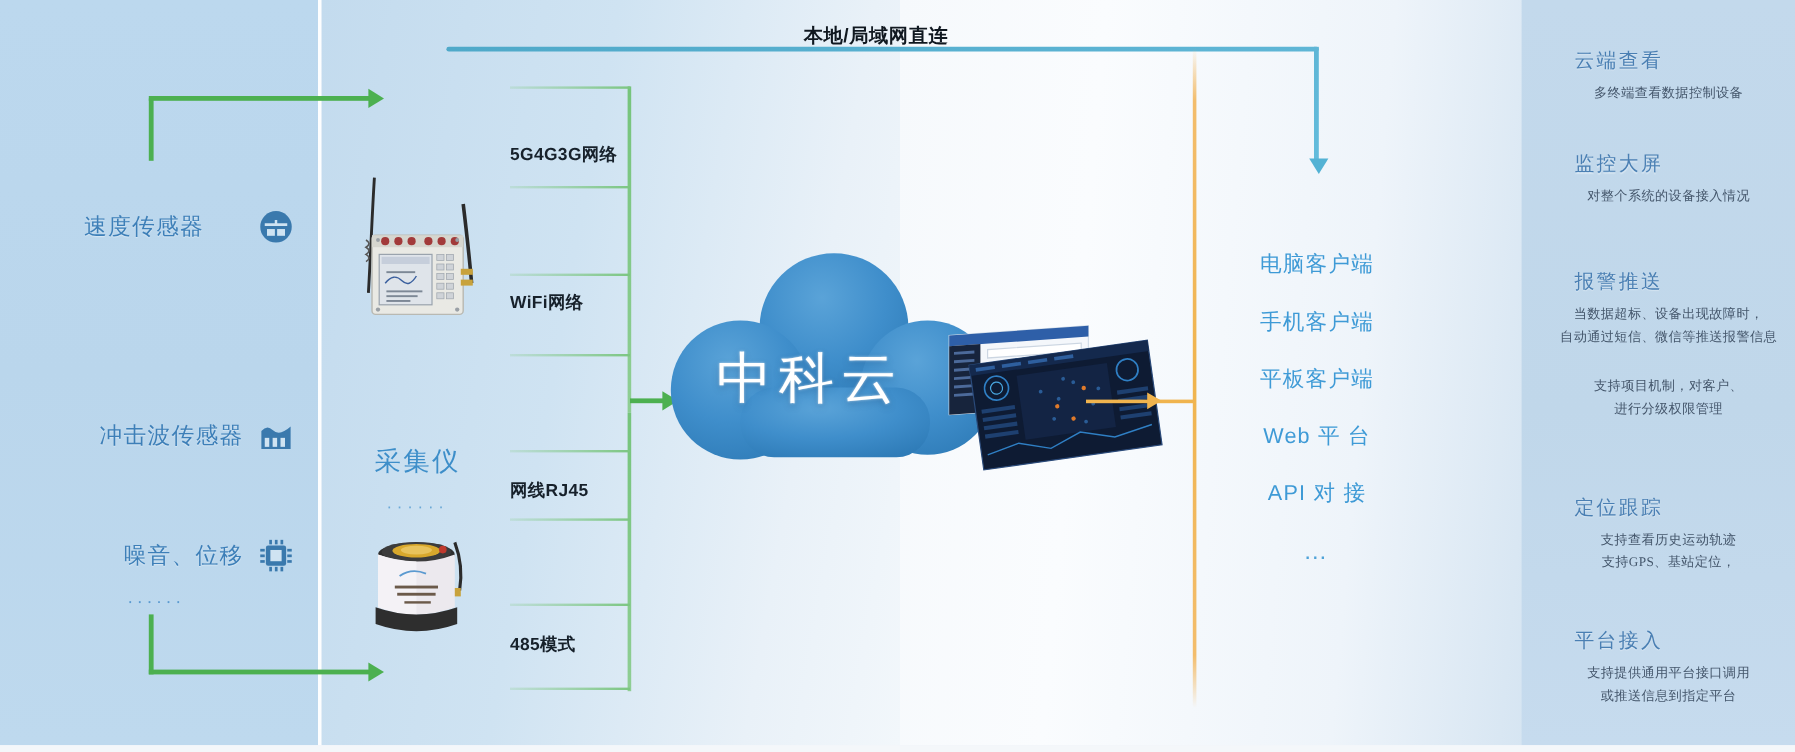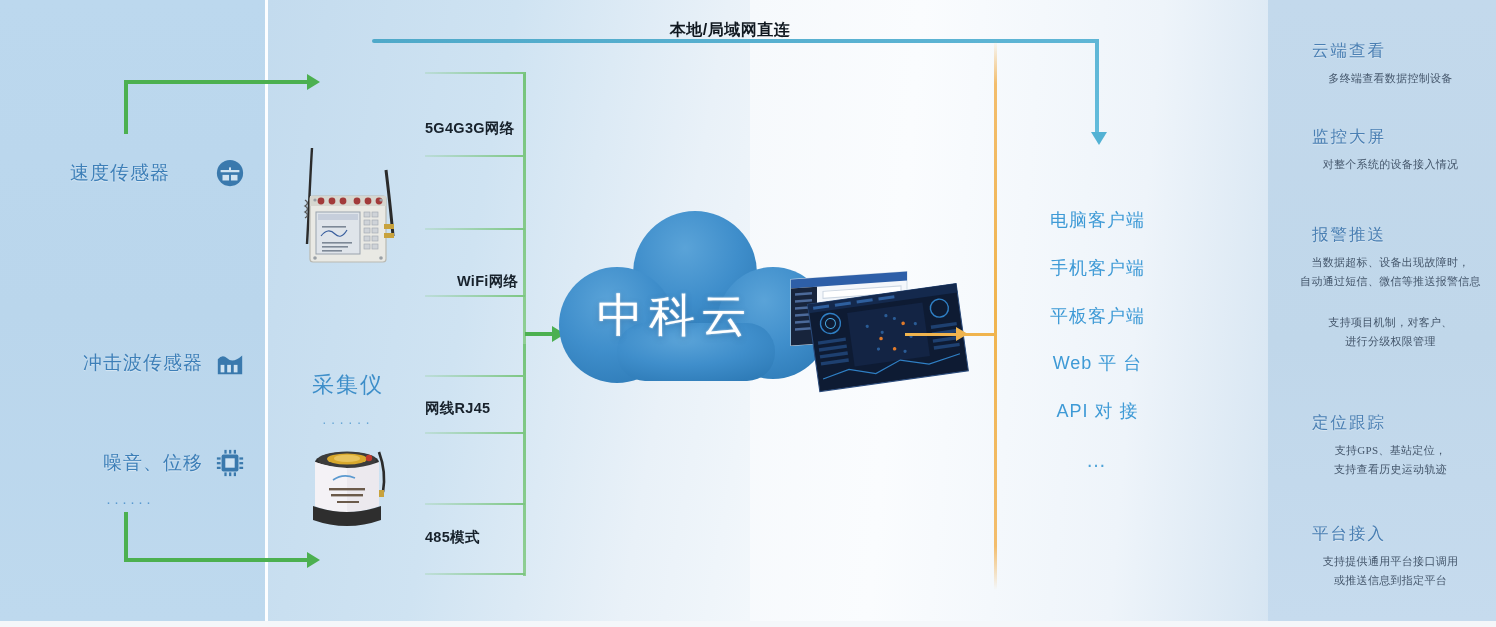--- a/index.html
+++ b/index.html
@@ -165,21 +165,21 @@
 <body>
 
 <div id="stage">
 
   <div class="band-left"></div>
   <div class="band-divider"></div>
   <div class="band-mid"></div>
   <div class="band-center"></div>
   <div class="band-right"></div>
 
-  <div class="sensor-row" style="top:158px;gap:45px;">
+  <div class="sensor-row" style="top:174px;gap:45px;">
     <span class="sensor-label">速度传感器</span>
     <svg class="sensor-ic" viewBox="0 0 32 32">
       <circle cx="16" cy="16" r="14" fill="#3a79ad"></circle>
       <path d="M6 14h20" stroke="#cfe3f2" stroke-width="2.4" fill="none"></path>
       <rect x="8" y="18" width="7" height="6" fill="#cfe3f2"></rect>
       <rect x="17" y="18" width="7" height="6" fill="#cfe3f2"></rect>
       <path d="M16 10 l0 4" stroke="#cfe3f2" stroke-width="2.2"></path>
     </svg>
   </div>
 
@@ -299,21 +299,21 @@
   <div class="rung" style="top:72px;"></div>
   <div class="rung" style="top:155px;"></div>
   <div class="rung" style="top:228px;"></div>
   <div class="rung" style="top:295px;"></div>
   <div class="rung" style="top:375px;"></div>
   <div class="rung" style="top:432px;"></div>
   <div class="rung" style="top:503px;"></div>
   <div class="rung" style="top:573px;"></div>
 
   <div class="net-label" style="top:119px;">5G4G3G网络</div>
-  <div class="net-label" style="top:272px;margin-left:32px;">WiFi网络</div>
+  <div class="net-label" style="top:243px;">WiFi网络</div>
   <div class="net-label" style="top:399px;">网线RJ45</div>
   <div class="net-label" style="top:528px;">485模式</div>
 
   <div class="ln ln-h" style="left:525px; top:332px; width:32px;"></div>
   <div class="arrow-r" style="left:552px; top:326px;"></div>
 
   <div class="top-rail"></div>
   <div class="top-rail-v"></div>
   <div class="arrow-d" style="left:1091px; top:132px;"></div>
   <div class="banner-text">本地/局域网直连</div>
@@ -419,22 +419,22 @@
     <div class="feat-line">自动通过短信、微信等推送报警信息</div>
   </div>
 
   <div class="feat" style="top:313px;">
     <div class="feat-line">支持项目机制，对客户、</div>
     <div class="feat-line">进行分级权限管理</div>
   </div>
 
   <div class="feat" style="top:412px;">
     <div class="feat-title">定位跟踪</div>
+    <div class="feat-line">支持查看历史运动轨迹</div>
     <div class="feat-line">支持GPS、基站定位，</div>
-    <div class="feat-line">支持查看历史运动轨迹</div>
   </div>
 
   <div class="feat" style="top:523px;">
     <div class="feat-title">平台接入</div>
     <div class="feat-line">支持提供通用平台接口调用</div>
     <div class="feat-line">或推送信息到指定平台</div>
   </div>
 
   <div class="page-bottom"></div>
 </div>

